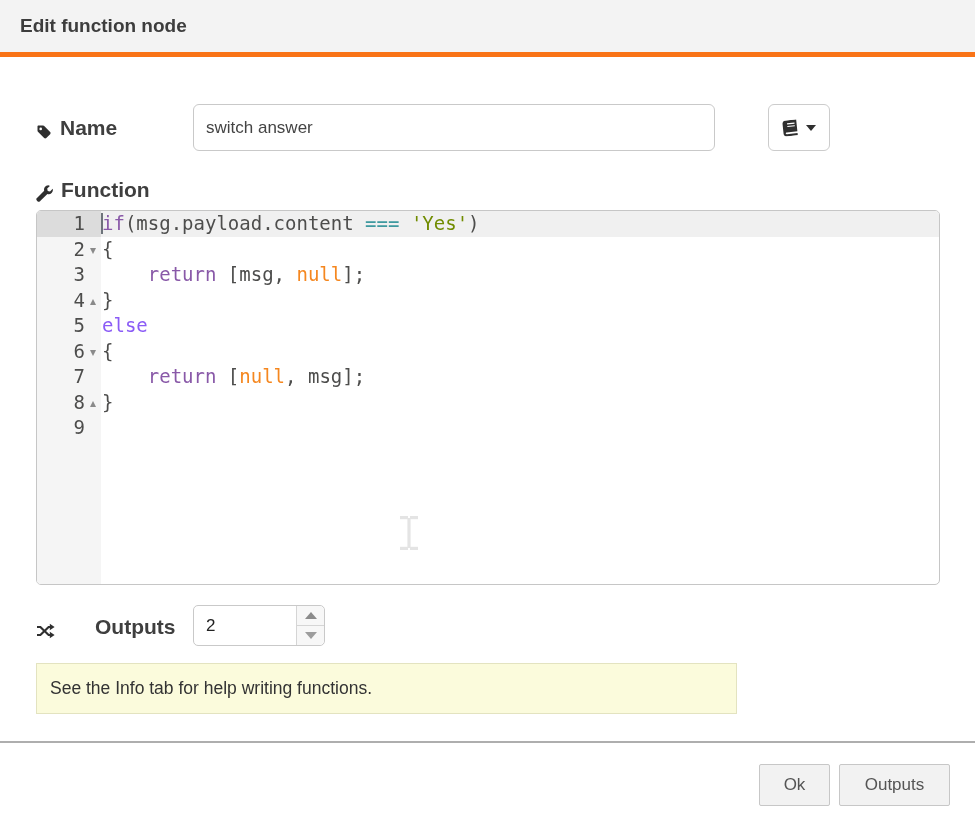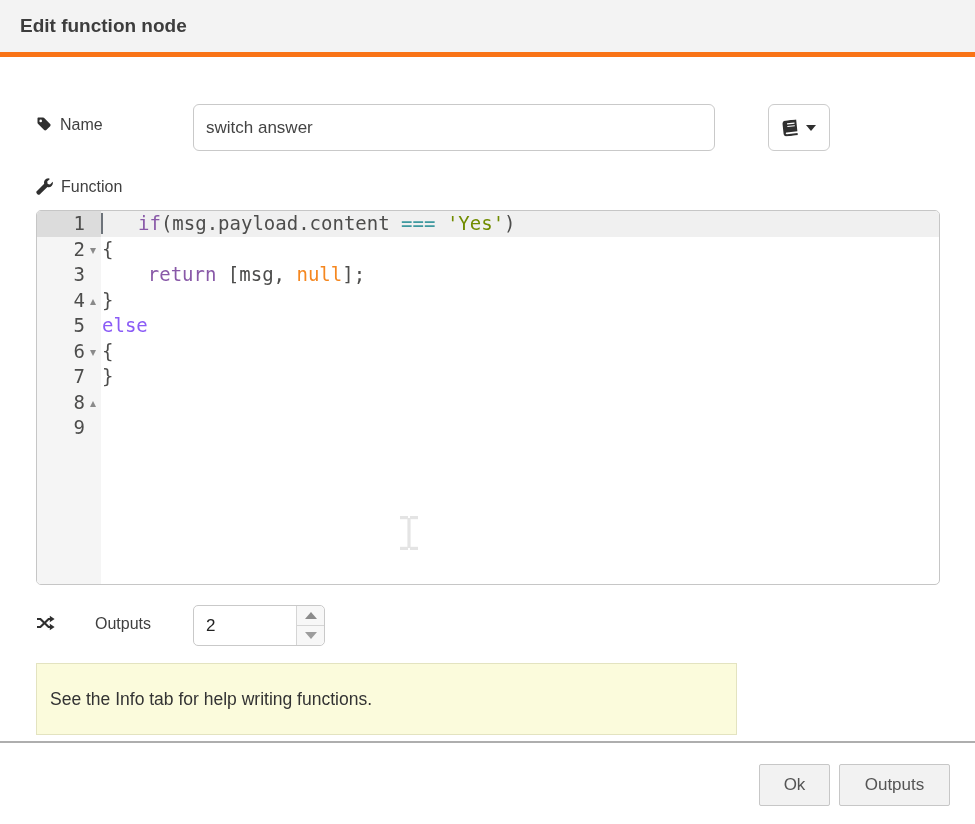--- a/index.html
+++ b/index.html
@@ -4,22 +4,22 @@
 <style>
   * { margin:0; padding:0; box-sizing:border-box; }
   html,body { width:975px; height:824px; background:#fff;
     font-family:"Liberation Sans",sans-serif; position:relative; overflow:hidden; }
 
   .dialog-header { position:absolute; top:0; left:0; width:975px; height:57px;
     background:var(--header-bg,#f3f3f3); border-bottom:5px solid #f97316; }
   .dialog-title { position:absolute; left:20px; top:50%; transform:translateY(-50%);
     font-size:19px; font-weight:bold; color:#3d3d3d; }
 
-  .field-label { position:absolute; display:flex; align-items:flex-start; gap:8px;
-    font-size:16px; color:#3f3f3f; }
+  .field-label { position:absolute; display:flex; align-items:flex-end; gap:8px;
+    font-size:21px; color:#3f3f3f;font-weight:bold; }
   #name-label { left:36px; top:116px; }
   #function-label { left:36px; top:178px; }
   #outputs-label { left:36px; top:615px;gap:40px; }
   .icon svg { display:block; }
 
   #name-input { position:absolute; left:193px; top:104px; width:522px; height:47px;
     border:1px solid #c9c9c9; border-radius:6px; padding:0 12px; font-size:17px;
     color:#444; font-family:inherit; background:#fff; outline:none; }
 
   #library-button { position:absolute; left:768px; top:104px; width:62px; height:47px;
@@ -51,21 +51,21 @@
     font-size:17px; color:#222; }
   .spin-col { position:absolute; right:0; top:0; width:28px; height:100%;
     border-left:1px solid #d5d5d5; background:#f7f7f7; border-radius:0 5px 5px 0; }
   .spin-btn { height:50%; display:flex; align-items:center; justify-content:center; cursor:pointer; }
   .spin-btn.up { border-bottom:1px solid #d5d5d5; }
   .tri-up { width:0; height:0; border-left:6px solid transparent;
     border-right:6px solid transparent; border-bottom:7px solid #8b8b8b; }
   .tri-down { width:0; height:0; border-left:6px solid transparent;
     border-right:6px solid transparent; border-top:7px solid #9d9d9d; }
 
-  #form-tips { position:absolute; left:36px; top:663px; width:701px; height:72px;
+  #form-tips { position:absolute; left:36px; top:663px; width:701px; height:51px;
     background:var(--tips-bg,#fbfbdc); border:1px solid #e3e3c0; display:flex;
     align-items:center; padding-left:13px; font-size:17.5px; color:#333; }
 
   #footer-divider { position:absolute; left:0; top:741px; width:975px; height:2px;
     background:#aeaeae; }
   .dlg-btn { position:absolute; top:764px; height:42px; background:#f2f2f2;
     border:1px solid #c7c7c7; color:#555; font-size:17px; font-family:inherit;
     cursor:pointer; border-radius:2px; }
   #ok-button { left:759px; width:71px; }
   #cancel-button { left:839px; width:111px; }
@@ -140,26 +140,27 @@
       <div class="gutter-cell">
         <span class="ln">8</span>
         <span class="fold">▴</span>
       </div>
       <div class="gutter-cell">
         <span class="ln">9</span>
         <span class="fold"></span>
       </div>
     </div>
   <div id="editor-code">
-      <div class="code-line active"><span style="color: rgb(137, 89, 168); padding-left: 36px;">if</span><span style="color: rgb(77, 77, 76);">(msg.payload.content </span><span style="color: rgb(62, 153, 159);">===</span><span style="color: rgb(77, 77, 76);"> </span><span style="color: rgb(113, 140, 0);">'Yes'</span><span style="color: rgb(77, 77, 76);">)</span></div>
+      <div class="code-line active"><span style="color: rgb(137, 89, 168);">if</span><span style="color: rgb(77, 77, 76);">(msg.payload.content </span><span style="color: rgb(62, 153, 159);">===</span><span style="color: rgb(77, 77, 76);"> </span><span style="color: rgb(113, 140, 0);">'Yes'</span><span style="color: rgb(77, 77, 76);">)</span></div>
       <div class="code-line"><span style="color: rgb(77, 77, 76);">{</span></div>
       <div class="code-line"><span style="color: rgb(77, 77, 76);">    </span><span style="color: rgb(137, 89, 168);">return</span><span style="color: rgb(77, 77, 76);"> [msg, </span><span style="color: rgb(245, 135, 31);">null</span><span style="color: rgb(77, 77, 76);">];</span></div>
       <div class="code-line"><span style="color: rgb(77, 77, 76);">}</span></div>
       <div class="code-line"><span style="color: #8b5cf6;">else</span></div>
       <div class="code-line"><span style="color: rgb(77, 77, 76);">{</span></div>
+      <div class="code-line"><span style="color: rgb(77, 77, 76);">    </span><span style="color: rgb(137, 89, 168);">return</span><span style="color: rgb(77, 77, 76);"> [</span><span style="color: rgb(245, 135, 31);">null</span><span style="color: rgb(77, 77, 76);">, msg];</span></div>
       <div class="code-line"><span style="color: rgb(77, 77, 76);">}</span></div>
       <div class="code-line"></div>
     </div>
   <div id="editor-cursor"></div>
   <div id="mouse-ibeam">
     <svg width="24" height="34" viewBox="0 0 24 34">
         <g fill="#e4e4e4">
           <rect x="3" y="0" width="8" height="3.2"></rect>
           <rect x="13" y="0" width="8" height="3.2"></rect>
           <rect x="10.4" y="2" width="3.2" height="30"></rect>

